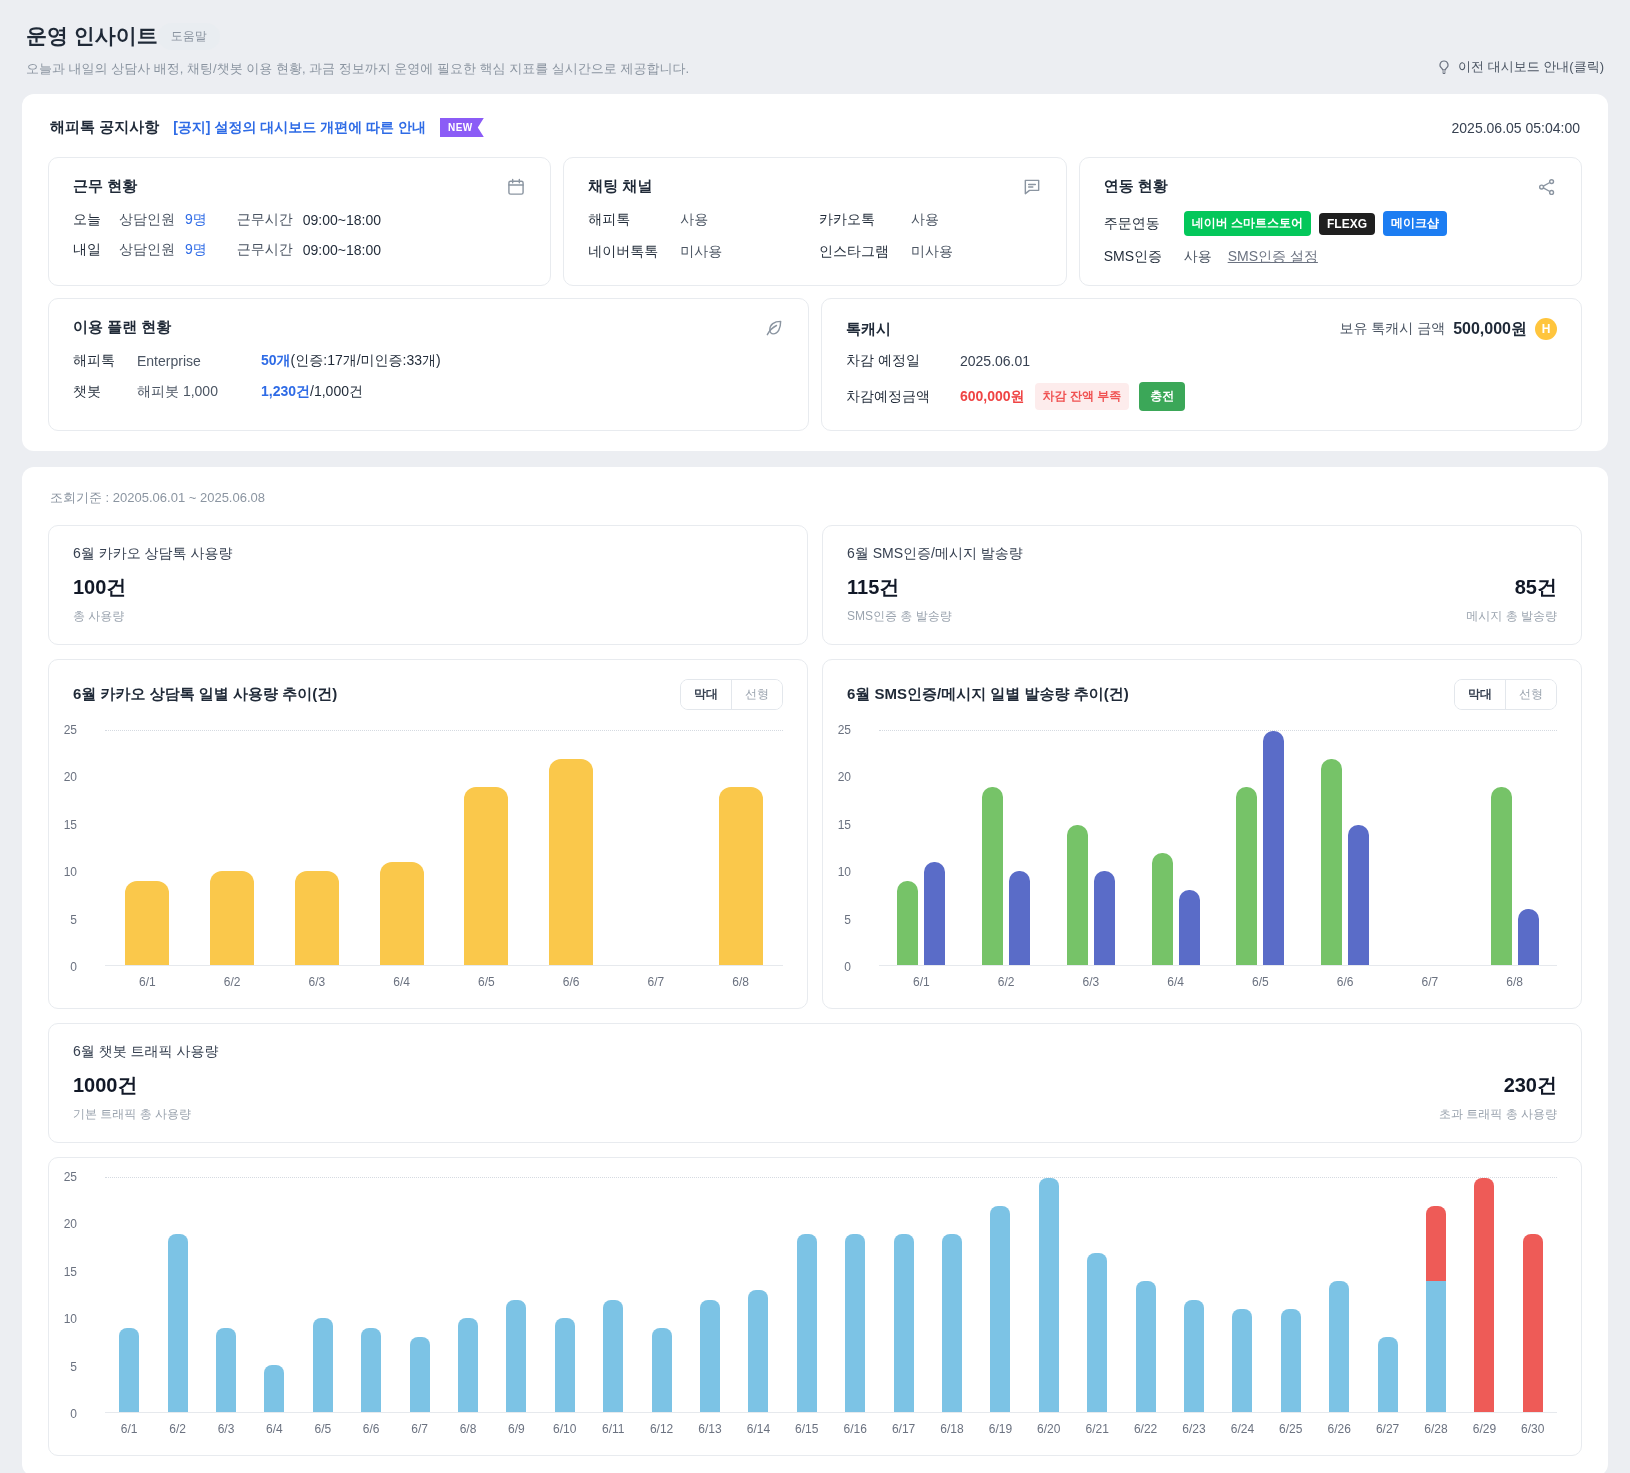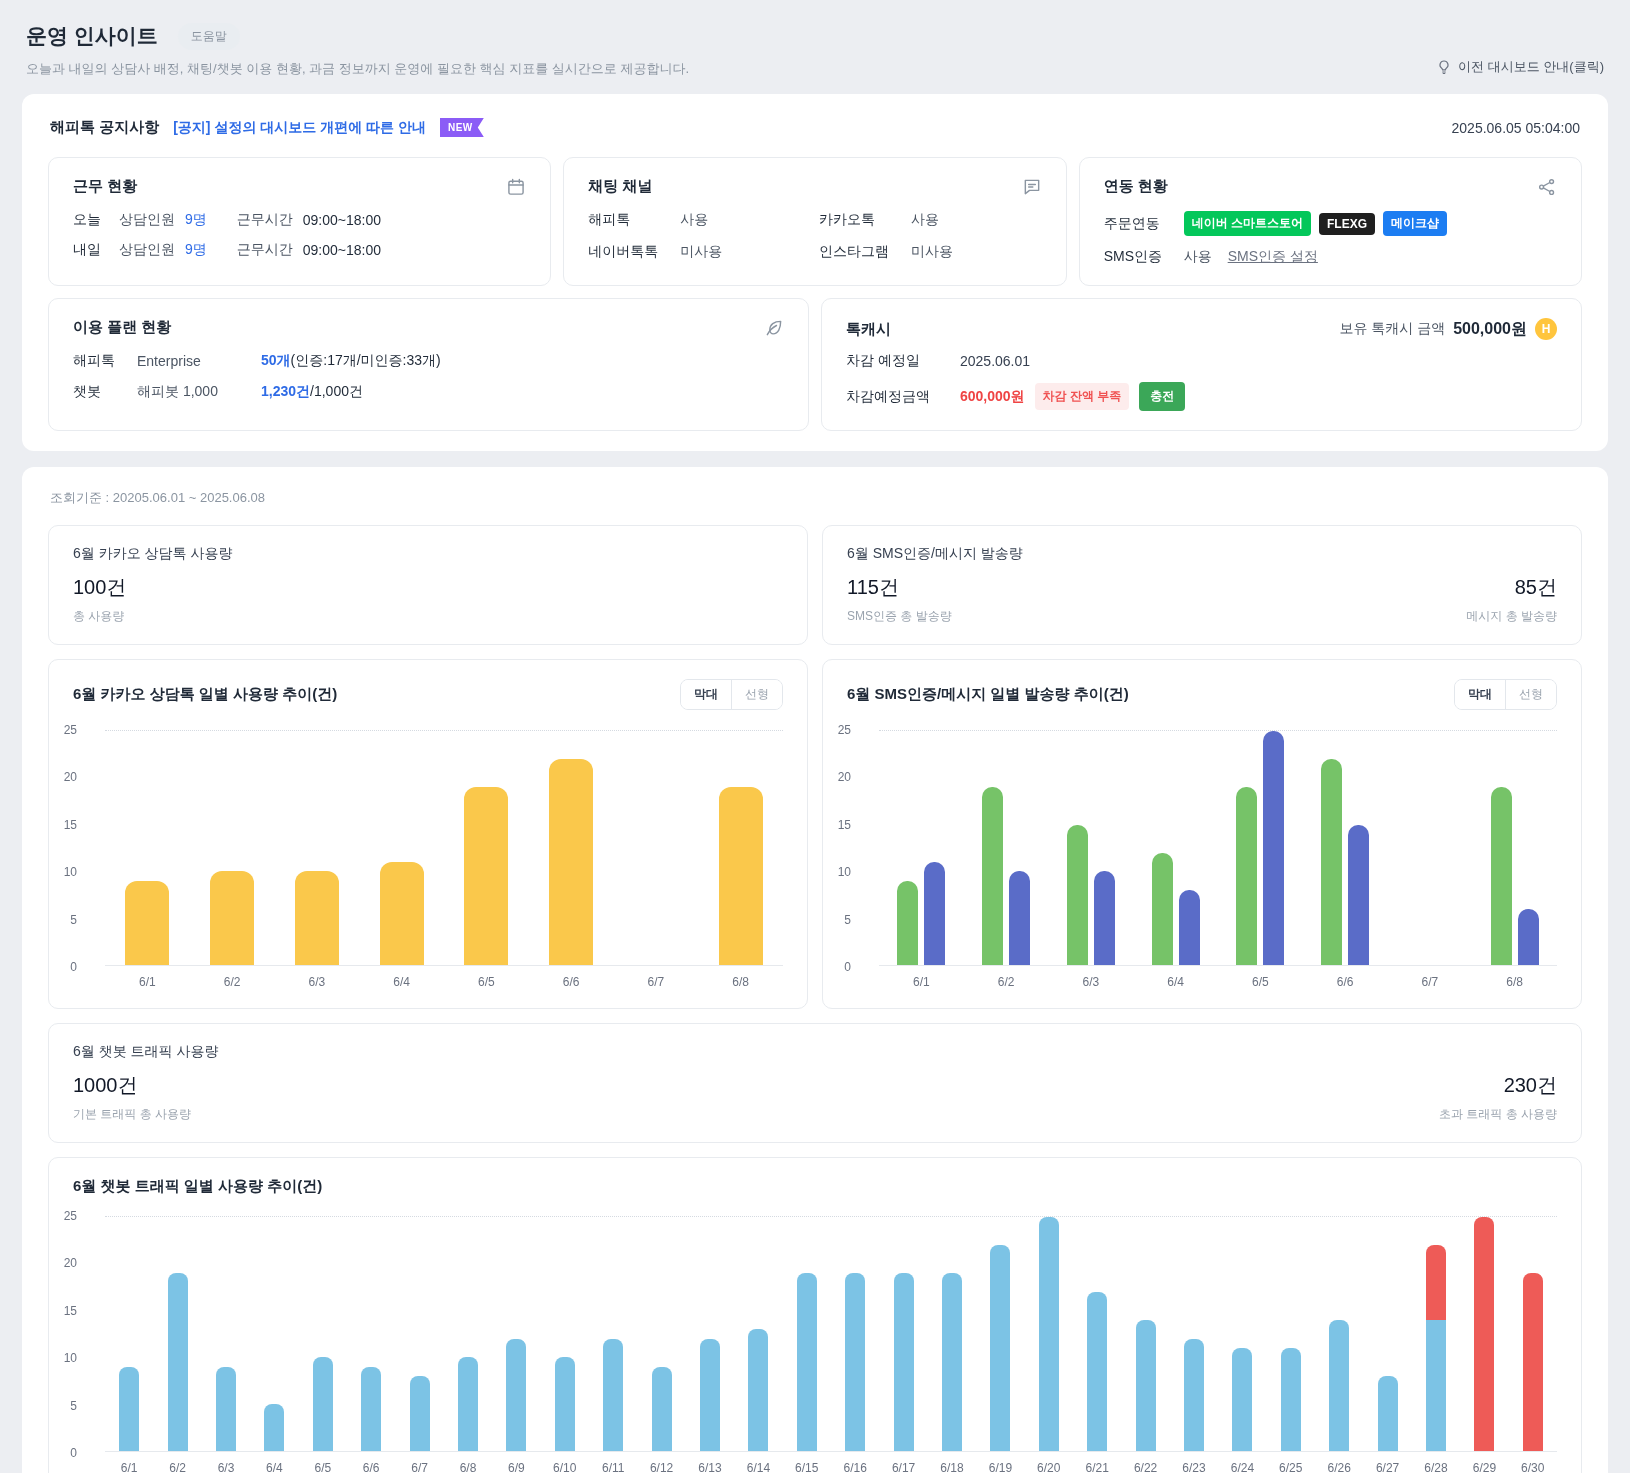--- a/index.html
+++ b/index.html
@@ -2,21 +2,21 @@
 <html><head>
 <meta charset="utf-8">
 <style>
   *{box-sizing:border-box;margin:0;padding:0;}
   html,body{width:1630px;min-height:1473px;}
   body{background:#ECEEF2;font-family:"Liberation Sans","DejaVu Sans",sans-serif;color:#374151;}
   .page{padding:20px 22px 24px;}
 
   
   .page-header{display:flex;justify-content:space-between;align-items:flex-end;padding:2px 4px 0;}
-  .title-row{display:flex;align-items:center;gap:20px;}
+  .title-row{display:flex;align-items:center;gap:0;}
   .page-title{font-size:21px;font-weight:700;color:#1F2937;}
   .help-badge{background:#E9EDF1;color:#8B95A1;font-size:12px;padding:5px 13px;border-radius:15px;cursor:pointer;}
   .subtitle{font-size:13px;color:#8B95A1;margin-top:10px;}
   .prev-link{display:flex;align-items:center;gap:6px;font-size:13px;color:#4B5563;cursor:pointer;text-decoration:none;padding-bottom:2px;}
 
   
   .panel{background:#fff;border-radius:12px;padding:20px 26px;margin-top:16px;}
 
   
   .notice-row{display:flex;align-items:center;gap:14px;padding:4px 2px 20px;}
@@ -73,21 +73,21 @@
   .tc-date{color:#374151;}
   .tc-amount{color:#EF4444;font-weight:700;}
   .warn-badge{background:#FDECEC;color:#F05252;font-size:12px;font-weight:600;padding:5px 8px;border-radius:4px;}
   .charge-btn{background:#3BA758;color:#fff;font-size:12px;font-weight:600;padding:6px 11px;border-radius:4px;border:none;cursor:pointer;font-family:inherit;}
 
   
   .period{font-size:13px;color:#8B95A1;padding:2px 2px 4px;}
 
   
   .stat-title{font-size:14px;color:#374151;}
-  .stat-value{font-size:20px;font-weight:400;color:#111827;margin-top:11px;}
+  .stat-value{font-size:20px;font-weight:700;color:#111827;margin-top:11px;}
   .stat-label{font-size:12px;color:#9AA3AE;margin-top:7px;}
   .stat-flex{display:flex;justify-content:space-between;align-items:flex-end;}
   .stat-group.right{text-align:right;}
 
   
   .chart-head{display:flex;justify-content:space-between;align-items:center;margin-bottom:20px;}
   .chart-toggle{display:flex;border:1px solid #E3E7EC;border-radius:8px;overflow:hidden;background:#fff;}
   .toggle-opt{font-size:12px;padding:6px 13px;border:none;background:#fff;color:#9AA3AE;cursor:pointer;font-family:inherit;}
   .toggle-opt.active{color:#374151;font-weight:700;}
   .toggle-opt + .toggle-opt{border-left:1px solid #E3E7EC;}
@@ -427,23 +427,20 @@
           <div class="stat-label">기본 트래픽 총 사용량</div>
         </div>
         <div class="stat-group right">
           <div class="stat-value">230건</div>
           <div class="stat-label">초과 트래픽 총 사용량</div>
         </div>
       </div>
     </div>
 
     <div class="card chart-card chart--bot" style="margin-top:14px;">
-      <div class="chart-head">
-        <h3 class="card-title">6월 챗봇 트래픽 일별 사용량 추이(건)</h3>
-      </div>
       <div class="chart-body">
         <div class="y-axis">
             <div class="ytick" style="bottom: 0%;">0</div>
             <div class="ytick" style="bottom: 20%;">5</div>
             <div class="ytick" style="bottom: 40%;">10</div>
             <div class="ytick" style="bottom: 60%;">15</div>
             <div class="ytick" style="bottom: 80%;">20</div>
             <div class="ytick" style="bottom: 100%;">25</div>
           </div>
         <div class="plot-col">

